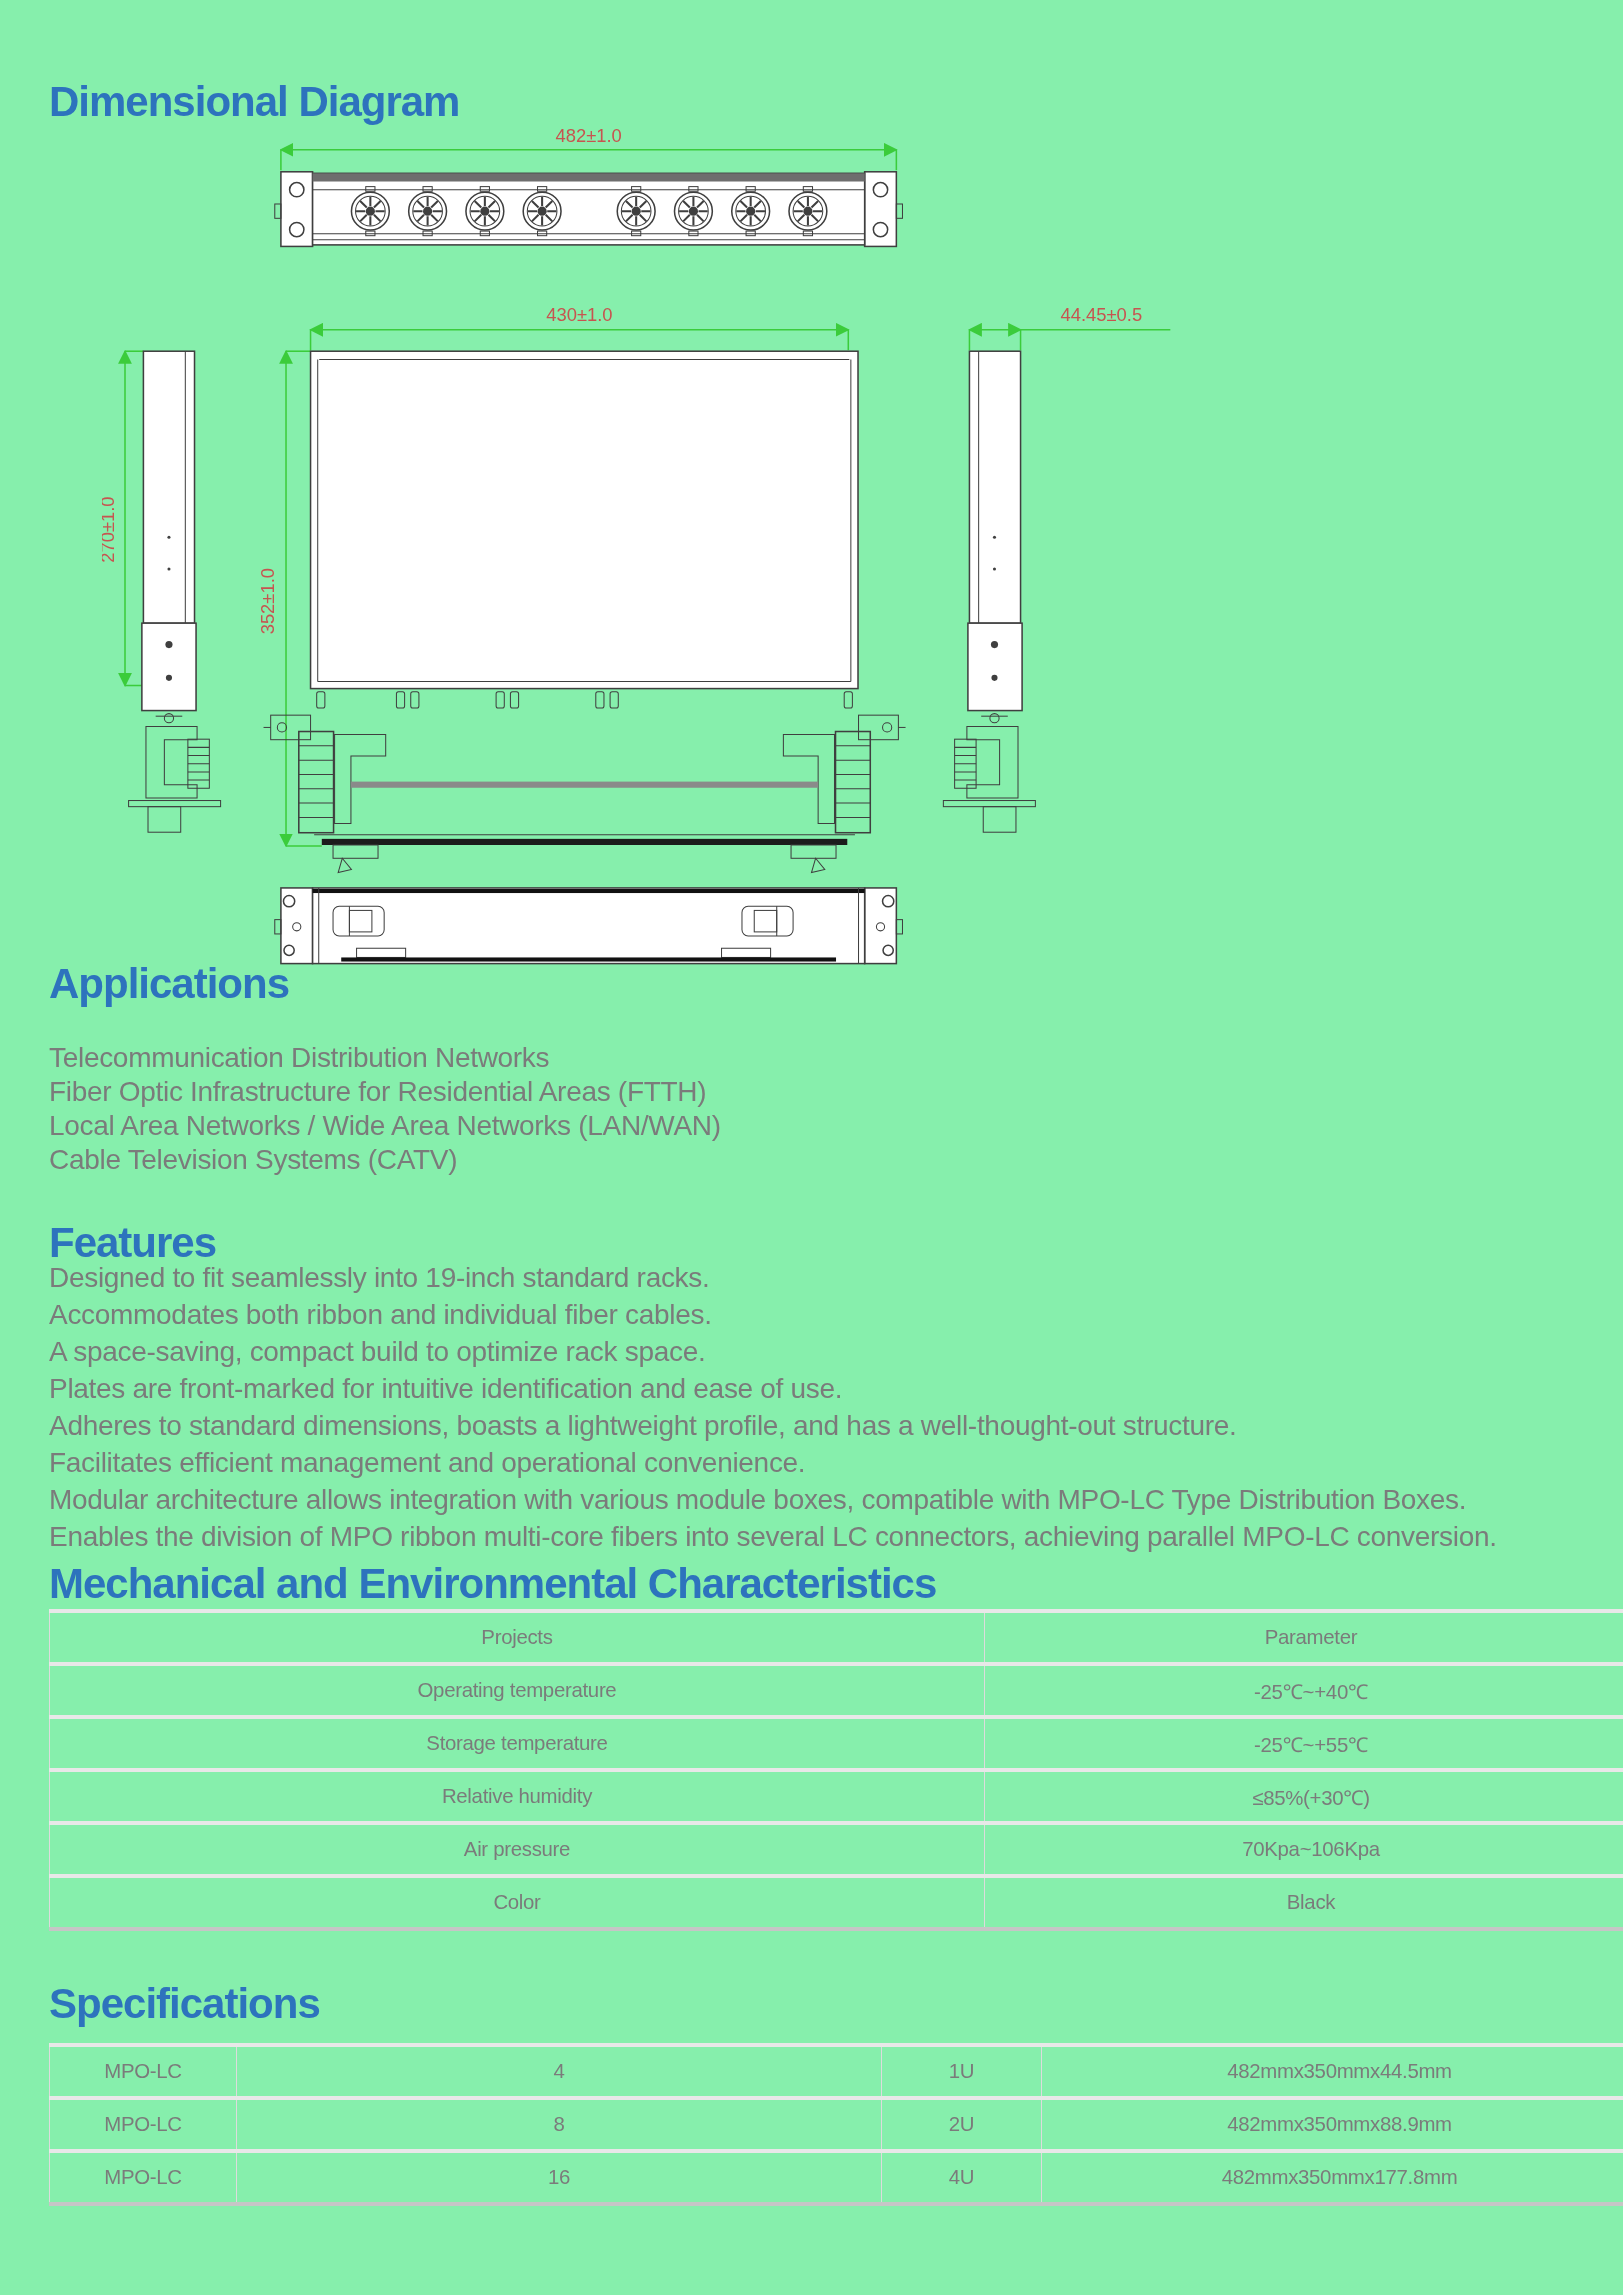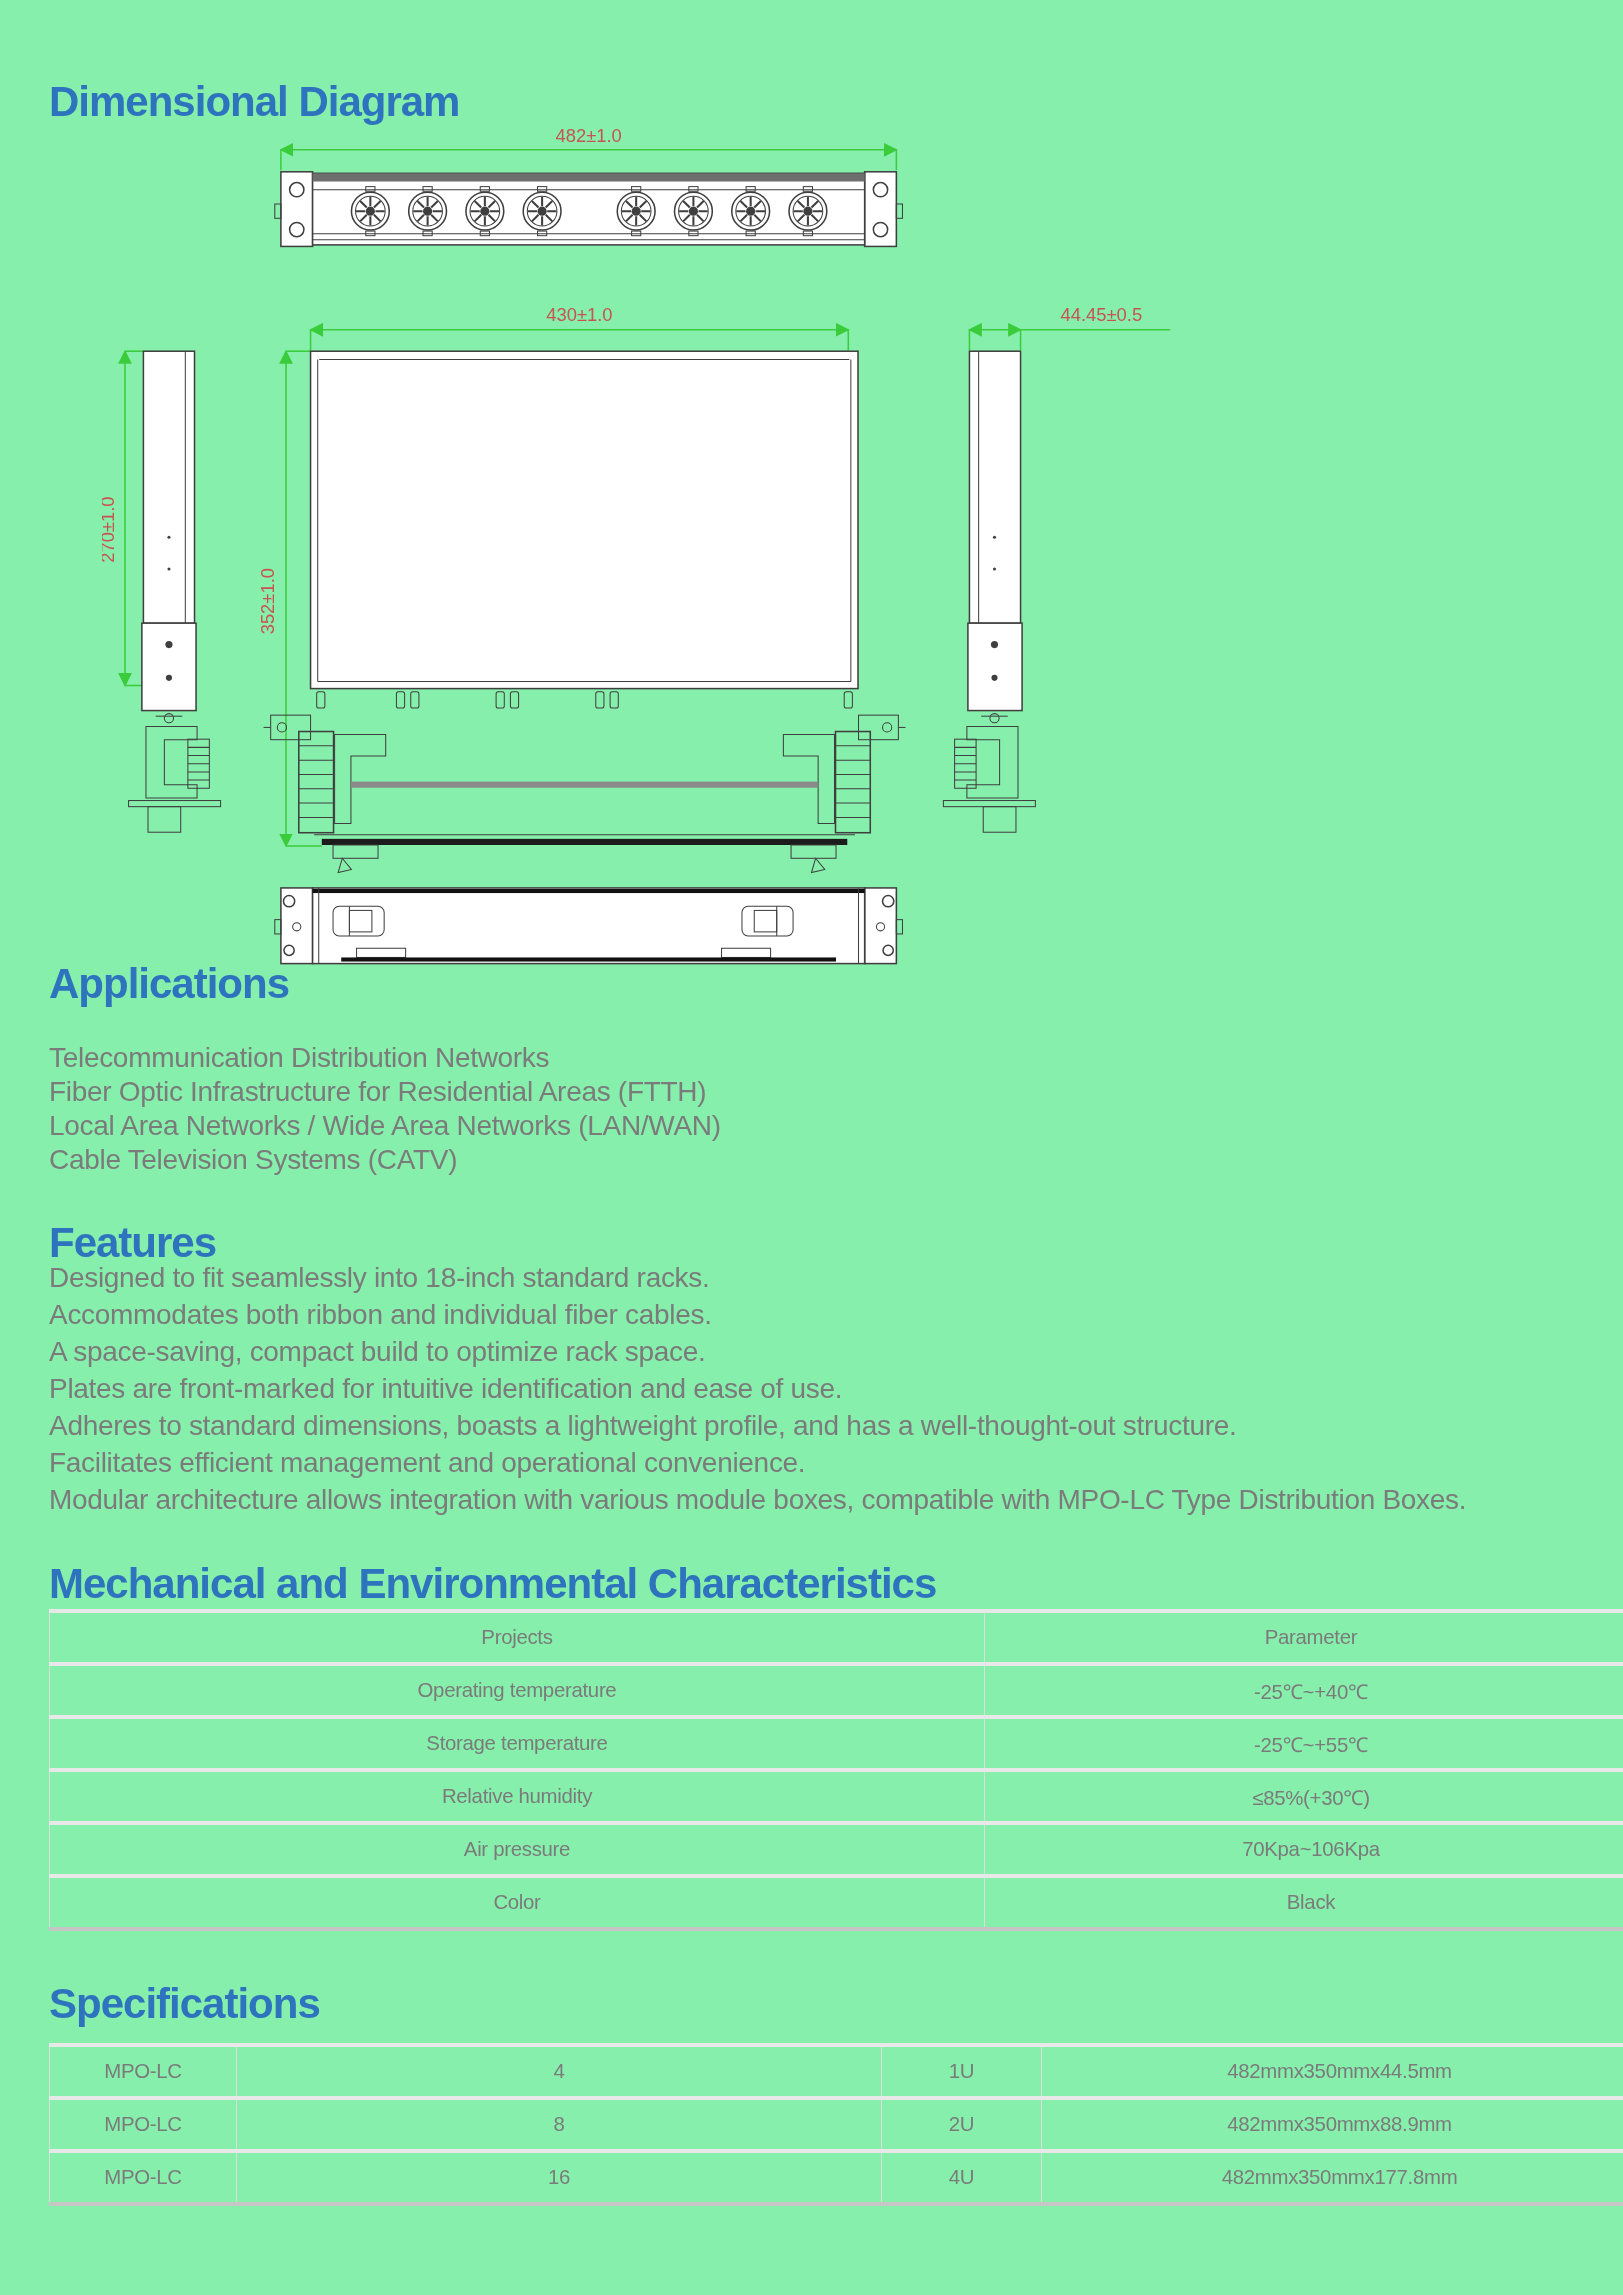--- a/index.html
+++ b/index.html
@@ -207,27 +207,28 @@
   <h1 class="h" style="top:960px;">Applications</h1>
   <div class="list apps" style="top:1041px;">
     <div class="line">Telecommunication Distribution Networks</div>
     <div class="line">Fiber Optic Infrastructure for Residential Areas (FTTH)</div>
     <div class="line">Local Area Networks / Wide Area Networks (LAN/WAN)</div>
     <div class="line">Cable Television Systems (CATV)</div>
   </div>
 
   <h1 class="h" style="top:1219px;">Features</h1>
   <div class="list feats" style="top:1259px;">
-    <div class="line">Designed to fit seamlessly into 18-inch standard racks.</div>
+    <div class="line">Designed to fit seamlessly into 19-inch standard racks.</div>
     <div class="line">Accommodates both ribbon and individual fiber cables.</div>
     <div class="line">A space-saving, compact build to optimize rack space.</div>
     <div class="line">Plates are front-marked for intuitive identification and ease of use.</div>
     <div class="line">Adheres to standard dimensions, boasts a lightweight profile, and has a well-thought-out structure.</div>
     <div class="line">Facilitates efficient management and operational convenience.</div>
     <div class="line">Modular architecture allows integration with various module boxes, compatible with MPO-LC Type Distribution Boxes.</div>
+    <div class="line">Enables the division of MPO ribbon multi-core fibers into several LC connectors, achieving parallel MPO-LC conversion.</div>
   </div>
 
   <h1 class="h" style="top:1560px;">Mechanical and Environmental Characteristics</h1>
   <table class="tbl" style="top:1609px;">
     <colgroup>
         <col style="width:935px">
         <col>
       </colgroup>
     <tbody>
       <tr>

